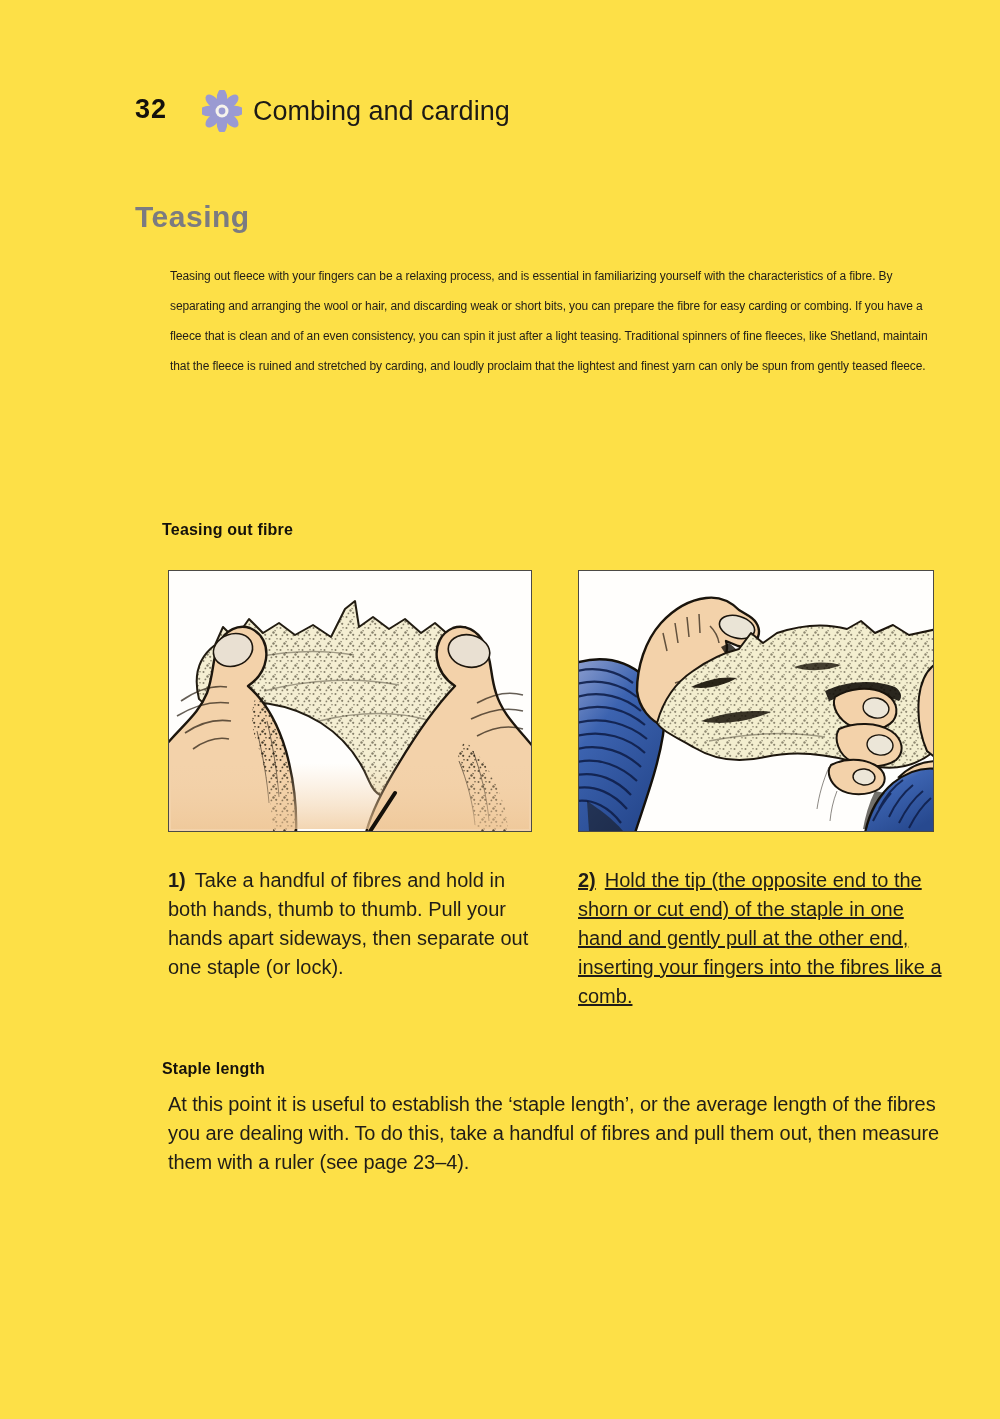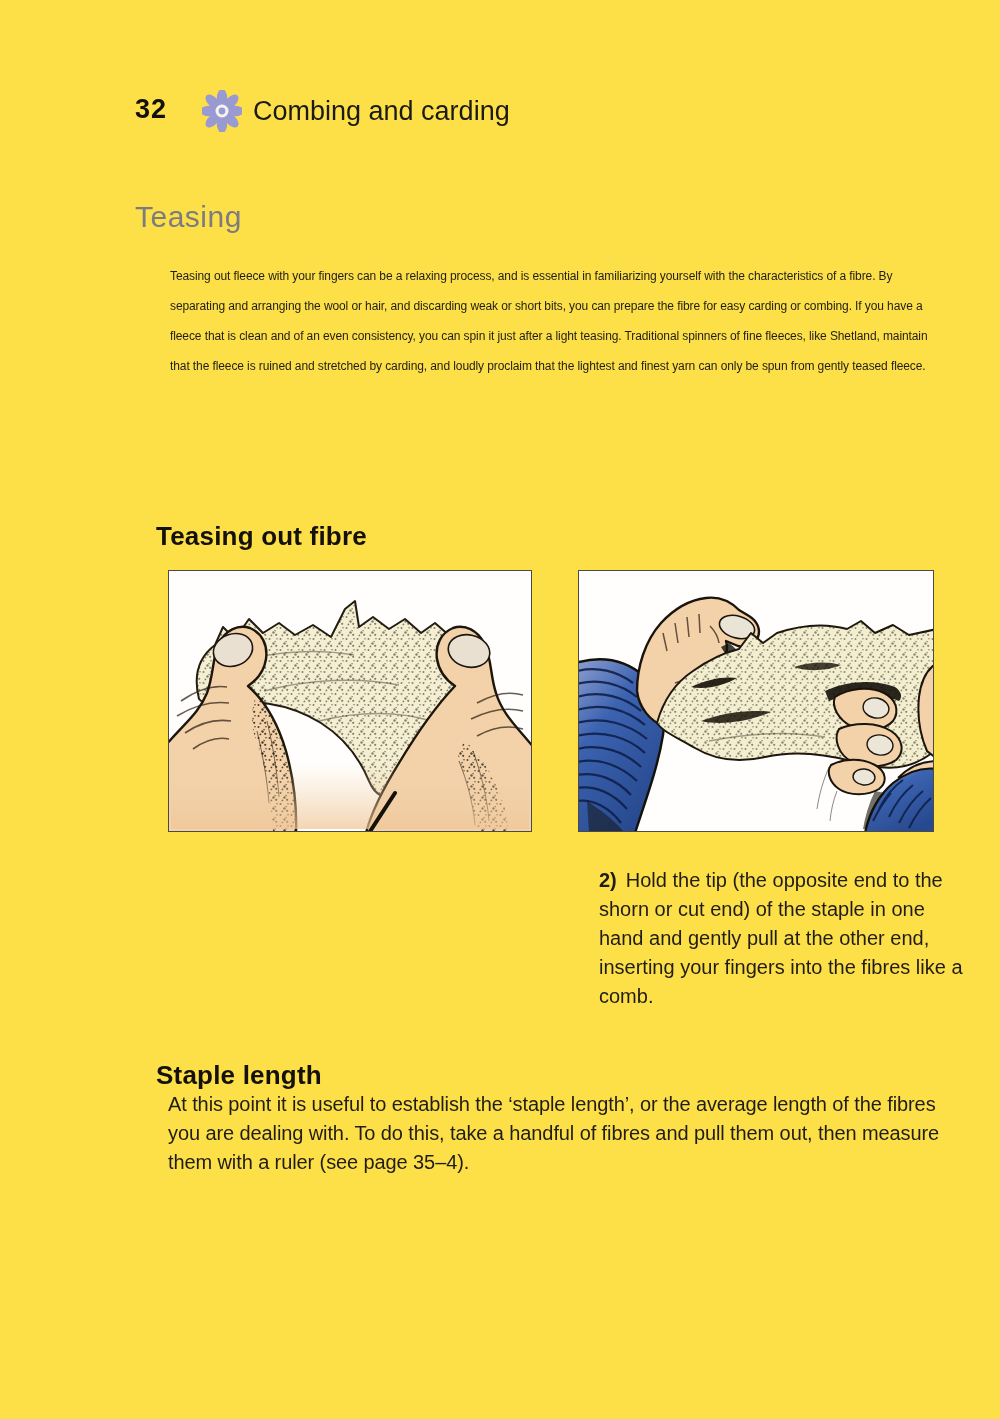--- a/index.html
+++ b/index.html
@@ -13,43 +13,43 @@
     position:absolute; left:135px; top:94px;
     font-size:27px; font-weight:bold; color:#14110c; letter-spacing:1px;
   }
   .flower{ position:absolute; left:202px; top:90px; width:40px; height:42px; }
   .chapter-title{
     position:absolute; left:253px; top:96px;
     font-size:27px; color:#1c1a16;
   }
   .section-title{
     position:absolute; left:135px; top:200px;
-    font-size:30px; font-weight:normal; color:#7b7b81; letter-spacing:.5px;
+    font-size:30px; font-weight:bold; color:#7b7b81; letter-spacing:.5px;
   }
   .intro{
     position:absolute; left:170px; top:261px; width:780px;
     font-size:12px; line-height:30px; letter-spacing:-.1px;
   }
   .subhead{
-    font-size:26px; font-weight:bold; color:#14110c; letter-spacing:.2px;
-    position:absolute; left:156px;
+    font-size:16px; font-weight:bold; color:#14110c; letter-spacing:.2px;
+    position:absolute; left:162px;
   }
   .subhead.fibre{ top:521px; }
   .subhead.staple{ top:1060px;text-align:right; }
   figure{ margin:0; position:absolute; top:570px; background:#fffefc;
           border:1.5px solid #4c4a45; }
   figure.fig1{ left:168px; width:362px; height:260px; }
   figure.fig2{ left:578px; width:354px; height:260px; }
   figure svg{ display:block; }
   .caption{
     position:absolute; top:866px;
     font-size:20px; line-height:29px; color:#201d18;
   }
   .caption.c1{ left:168px; width:368px; }
-  .caption.c2{ left:599px; width:372px; }
+  .caption.c2{ left:578px; width:372px;text-decoration:underline; }
   .step-num{ font-weight:bold; margin-right:9px; }
   .staple-text{
     position:absolute; left:168px; top:1090px; width:780px;
     font-size:20px; line-height:29px; letter-spacing:-.1px;
   }
 </style>
 </head>
 <body>
 
 <div class="page">
@@ -179,22 +179,25 @@
 
       <g>
         <path d="M286 262 C290 242 300 224 314 212 C328 201 344 196 358 198 L358 262 Z" fill="url(#blue2)" stroke="#14100a" stroke-width="2.2"></path>
         <path d="M300 238 C306 226 314 216 324 209 M310 246 C316 233 324 222 334 214 M320 252 C326 240 334 228 344 220 M330 257 C336 245 344 234 352 227 M294 250 C299 240 305 230 312 222" fill="none" stroke="#0f1f4a" stroke-width="2" opacity=".9"></path>
         <path d="M288 258 C292 244 298 232 306 222 L296 220 C290 232 286 246 284 258 Z" fill="#14100a" opacity=".6"></path>
         <path d="M250 196 C244 210 240 224 238 238 M258 220 C254 230 252 240 251 250" fill="none" stroke="#1a140c" stroke-width="1" opacity=".5"></path>
       </g>
     </svg>
   </figure>
 
+  <div class="caption c1">
+    <span class="step-num">1)</span><span>Take a handful of fibres and hold in both hands, thumb to thumb. Pull your hands apart sideways, then separate out one staple (or lock).</span>
+  </div>
 
   <div class="caption c2">
     <span class="step-num">2)</span><span>Hold the tip (the opposite end to the shorn or cut end) of the staple in one hand and gently pull at the other end, inserting your fingers into the fibres like a comb.</span>
   </div>
 
   <div class="subhead staple">Staple length</div>
 
-  <div class="staple-text">At this point it is useful to establish the ‘staple length’, or the average length of the fibres you are dealing with. To do this, take a handful of fibres and pull them out, then measure them with a ruler (see page 35–4).</div>
+  <div class="staple-text">At this point it is useful to establish the ‘staple length’, or the average length of the fibres you are dealing with. To do this, take a handful of fibres and pull them out, then measure them with a ruler (see page 23–4).</div>
 
 </div>
 
 </body></html>

